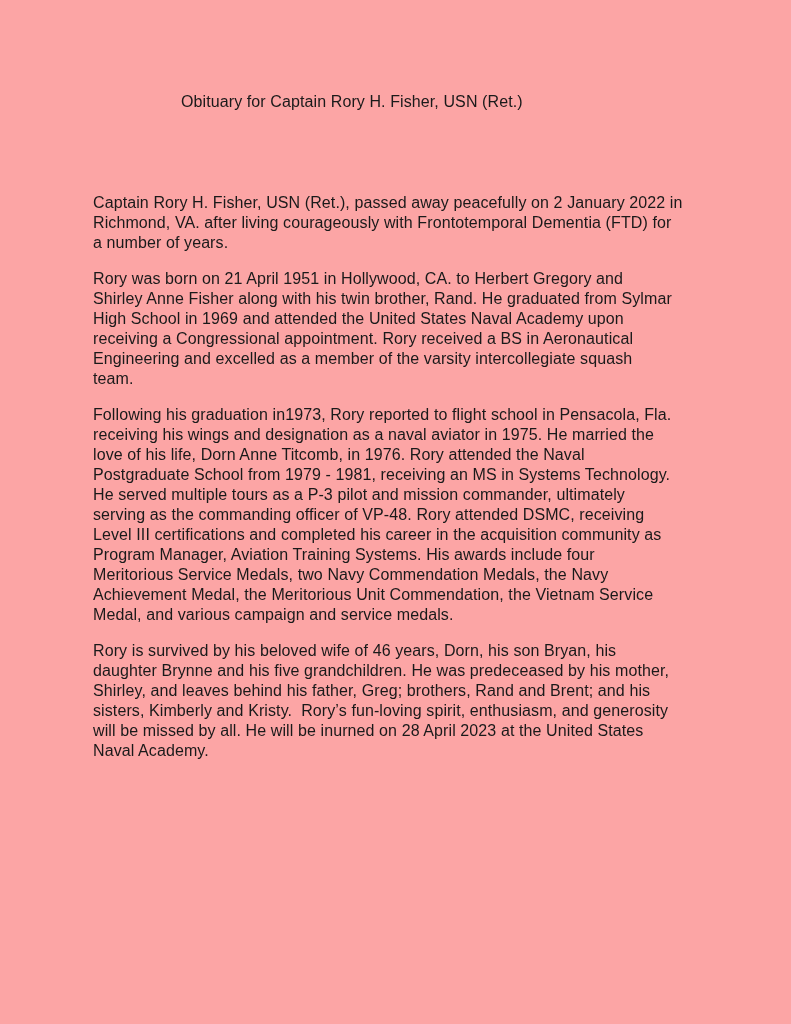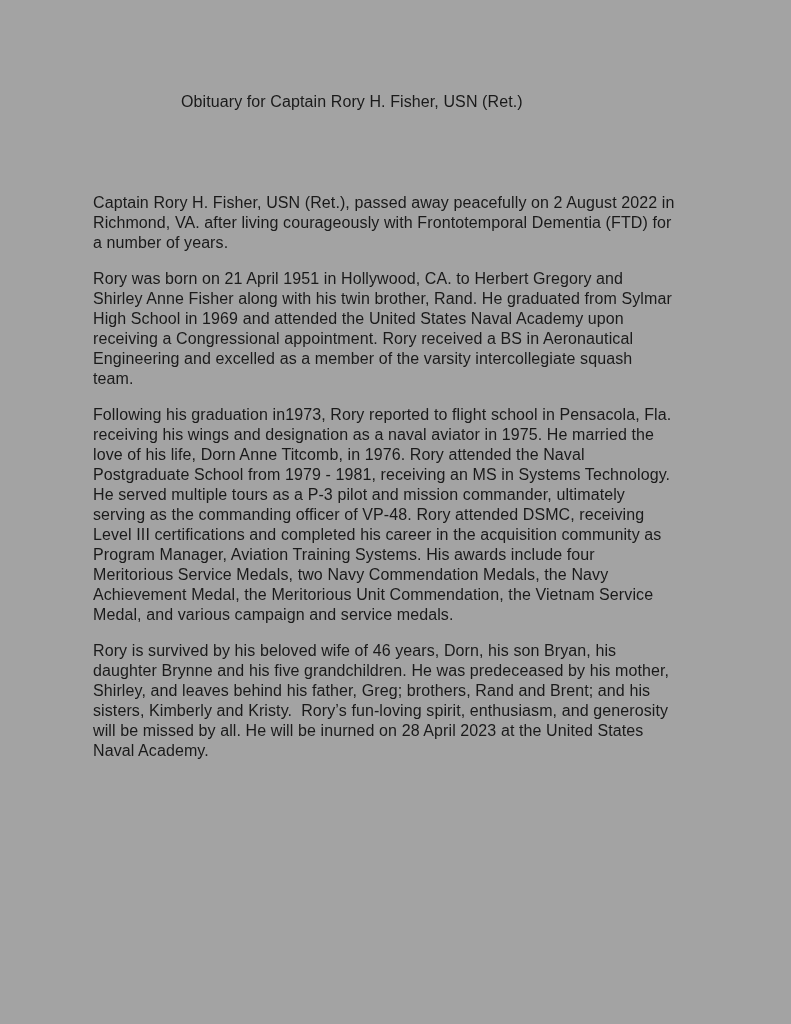--- a/index.html
+++ b/index.html
@@ -8,21 +8,21 @@
     background: #ffffff;
   }
   body {
     width: 791px;
     height: 1024px;
     overflow: hidden;
   }
   .page {
     width: 791px;
     height: 1024px;
-    background: #a3a3a3;
+    background: #fca5a5;
     box-sizing: border-box;
     padding: 92px 20px 0 93px;
     font-family: "Liberation Sans", sans-serif;
     font-size: 16px;
     line-height: 20px;
     color: #1a1a1a;
   }
   .doc-title {
     font-size: 16px;
     font-weight: 400;
@@ -35,21 +35,21 @@
     white-space: pre-wrap; 
     letter-spacing: 0.1px;
   }
 </style>
 </head>
 <body>
 
 <div class="page">
   <h1 class="doc-title">Obituary for Captain Rory H. Fisher, USN (Ret.)</h1>
 
-  <p class="doc-paragraph">Captain Rory H. Fisher, USN (Ret.), passed away peacefully on 2 August 2022 in
+  <p class="doc-paragraph">Captain Rory H. Fisher, USN (Ret.), passed away peacefully on 2 January 2022 in
 Richmond, VA. after living courageously with Frontotemporal Dementia (FTD) for
 a number of years.</p>
 
   <p class="doc-paragraph">Rory was born on 21 April 1951 in Hollywood, CA. to Herbert Gregory and
 Shirley Anne Fisher along with his twin brother, Rand. He graduated from Sylmar
 High School in 1969 and attended the United States Naval Academy upon
 receiving a Congressional appointment. Rory received a BS in Aeronautical
 Engineering and excelled as a member of the varsity intercollegiate squash
 team.</p>
 

